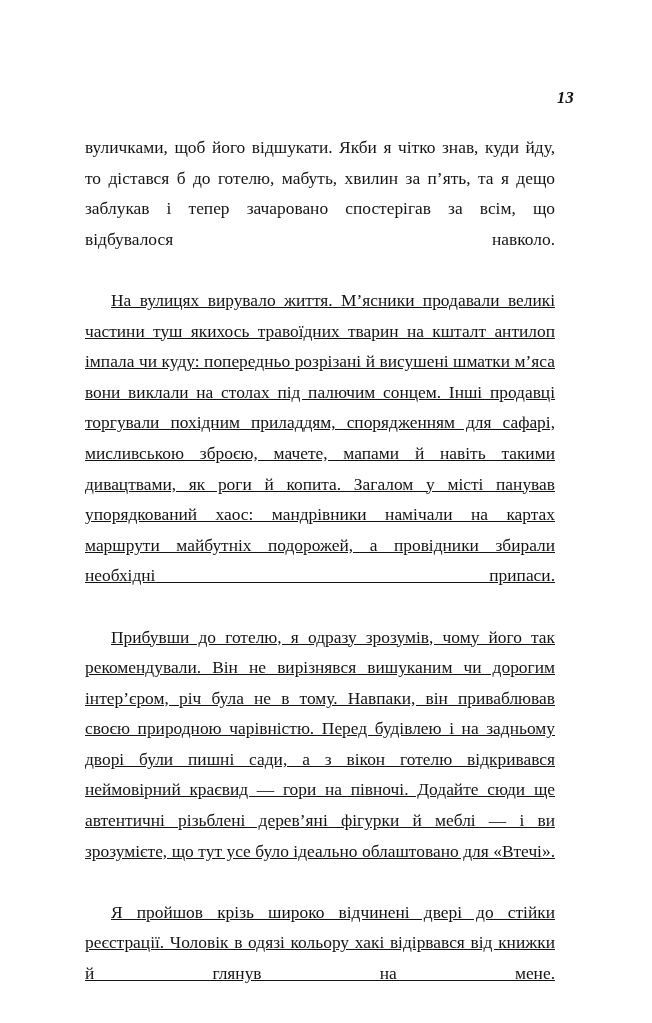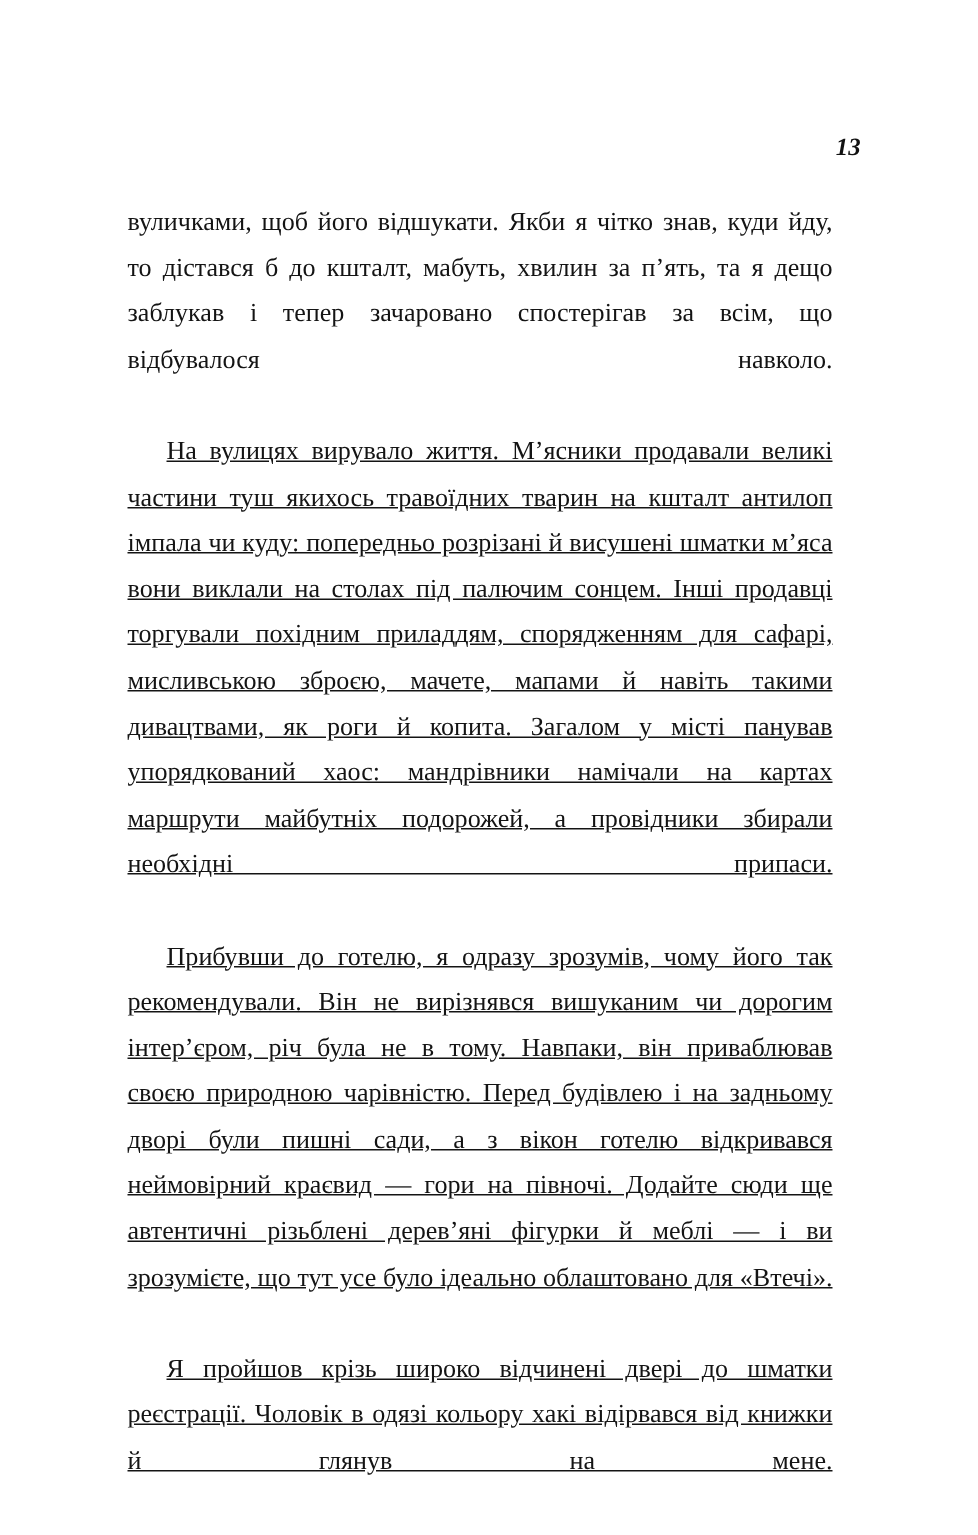--- a/index.html
+++ b/index.html
@@ -62,20 +62,20 @@
   }
 </style>
 </head>
 <body>
 
 <div class="page">
 
   <div class="folio">13</div>
 
   <div class="textblock">
-    <p>вуличками, щоб його відшукати. Якби я чітко знав, куди йду, то дістався б до кшталт, мабуть, хвилин за п’ять, та я дещо заблукав і тепер зачаровано спостерігав за всім, що відбувалося навколо.</p>
+    <p>вуличками, щоб його відшукати. Якби я чітко знав, куди йду, то дістався б до готелю, мабуть, хвилин за п’ять, та я дещо заблукав і тепер зачаровано спостерігав за всім, що відбувалося навколо.</p>
     <p class="indent">На вулицях вирувало життя. М’ясники продавали великі частини туш якихось травоїдних тварин на кшталт антилоп імпала чи куду: попередньо розрізані й висушені шматки м’яса вони виклали на столах під палючим сонцем. Інші продавці торгували похідним приладдям, спорядженням для сафарі, мисливською зброєю, мачете, мапами й навіть такими дивацтвами, як роги й копита. Загалом у місті панував упорядкований хаос: мандрівники намічали на картах маршрути майбутніх подорожей, а провідники збирали необхідні припаси.</p>
     <p class="indent">Прибувши до готелю, я одразу зрозумів, чому його так рекомендували. Він не вирізнявся вишуканим чи дорогим інтер’єром, річ була не в тому. Навпаки, він приваблював своєю природною чарівністю. Перед будівлею і на задньому дворі були пишні сади, а з вікон готелю відкривався неймовірний краєвид — гори на півночі. Додайте сюди ще автентичні різьблені дерев’яні фігурки й меблі — і ви зрозумієте, що тут усе було ідеально облаштовано для «Втечі».</p>
-    <p class="indent">Я пройшов крізь широко відчинені двері до шматки реєстрації. Чоловік в одязі кольору хакі відірвався від книжки й глянув на мене.</p>
+    <p class="indent">Я пройшов крізь широко відчинені двері до стійки реєстрації. Чоловік в одязі кольору хакі відірвався від книжки й глянув на мене.</p>
     <p class="indent">— Доброго ранку, друже, — привітався він, усміхаючись. — Чим можу допомогти?</p>
   </div>
 
 </div>
 
 </body></html>

